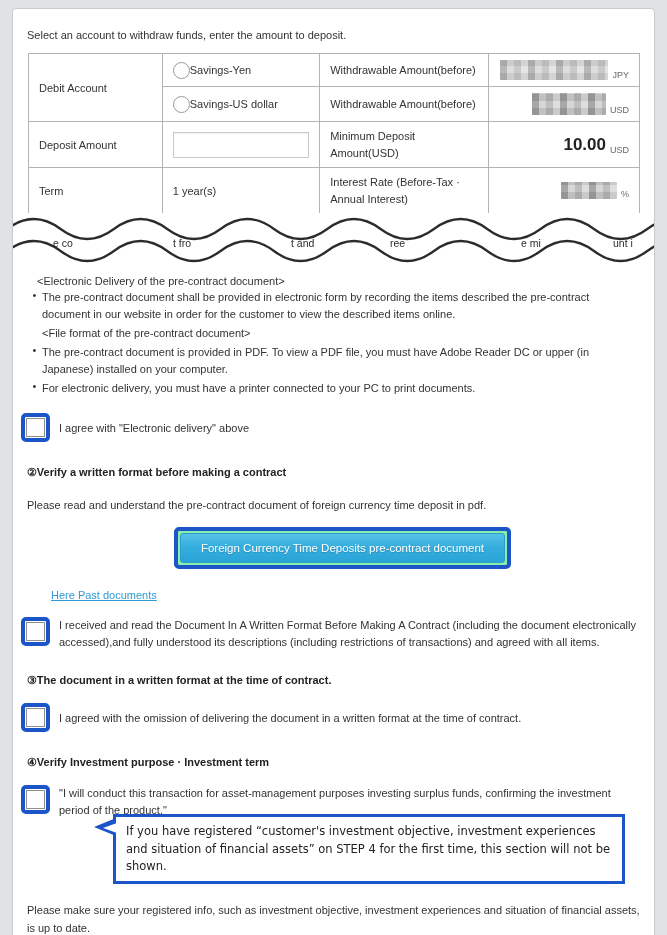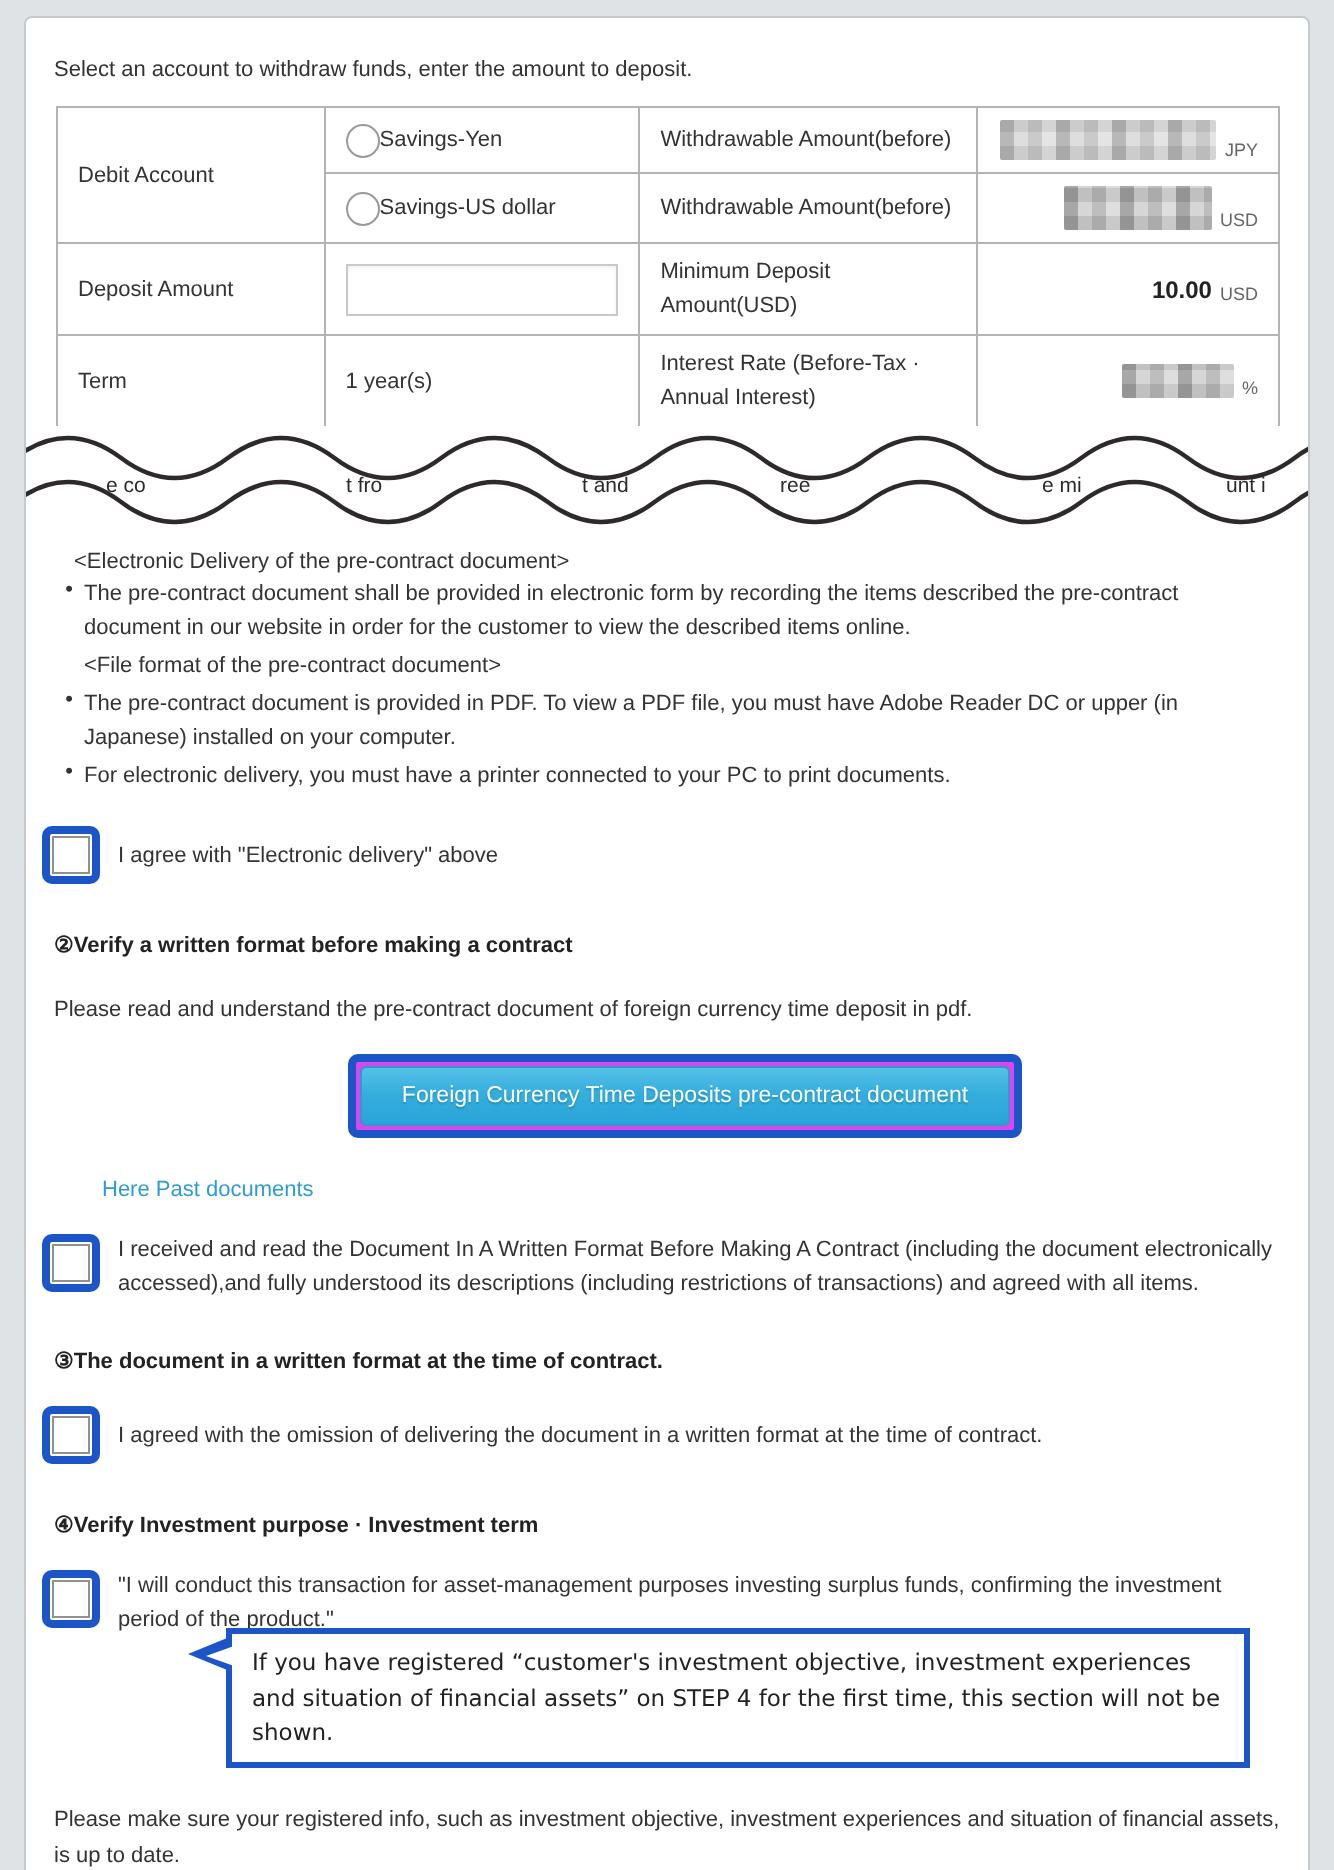--- a/index.html
+++ b/index.html
@@ -35,21 +35,21 @@
   .mask { display:inline-block; vertical-align:middle; border-radius:1px;
     background-color:#cfcfcf;
     background-image:
       repeating-linear-gradient(90deg, rgba(110,110,110,.45) 0 7px, rgba(215,215,215,.35) 7px 14px, rgba(160,160,160,.45) 14px 21px, rgba(235,235,235,.4) 21px 28px),
       repeating-linear-gradient(0deg, rgba(130,130,130,.35) 0 7px, rgba(225,225,225,.4) 7px 14px);
   }
   .mask-jpy { width:108px; height:20px; opacity:.8; }
   .mask-usd { width:74px; height:22px; }
   .mask-pct { width:56px; height:17px; }
   .unit { font-size:9px; color:#666; margin-left:4px; vertical-align:bottom; }
-  .bignum { font-size:12px; font-weight:bold; color:#222; vertical-align:middle; }
+  .bignum { font-size:17px; font-weight:bold; color:#222; vertical-align:middle; }
 
   
   .wave { position:relative; height:56px; margin:0 -14px; overflow:hidden; }
   .wave svg { display:block; width:100%; height:56px; }
   .wfrag { position:absolute; top:24px; font-size:10.5px; color:#2b2b2b; }
 
   
   .angle-head { margin:6px 0 2px 10px; }
   .b-row { display:flex; margin:2px 0; }
   .b-dot { width:15px; text-align:center; flex:0 0 auto; }
@@ -60,29 +60,29 @@
   .cb-row { display:flex; align-items:flex-start; margin:16px 0 0 -6px; }
   .cb-ring { border:4px solid #1b55c8; border-radius:5px; background:#fff; padding:1px; flex:0 0 auto; }
   .cb-box { width:19px; height:19px; background:#fff; border:1px solid #909090; display:block; }
   .cb-label { margin-left:9px; padding-top:7px; line-height:1.5; }
 
   .sec-head { font-weight:bold; margin:24px 0 0; color:#222; }
   .instruction { margin:20px 0 0; }
 
   
   .btn-center { text-align:center; margin:16px 0 6px; }
-  .btn-ring { display:inline-block; border:4px solid #1b55c8; border-radius:5px; padding:2px; background:#d946ef;margin-left:18px; }
+  .btn-ring { display:inline-block; border:4px solid #1b55c8; border-radius:5px; padding:2px; background:#86efac;margin-left:18px; }
   .blue-btn {
     display:block; min-width:282px;
     background:linear-gradient(#56c1e8 0%, #35aede 45%, #2aa3d8 100%);
     color:#fff; border:1px solid #2e9cc9; border-radius:3px;
     padding:8px 20px; font-size:11.5px; font-family:"Liberation Sans",sans-serif;
     text-shadow:0 1px 1px rgba(0,0,0,.18); cursor:pointer;
   }
-  a.lite { color:#2e9bd6; cursor:pointer;padding-left:24px; }
+  a.lite { color:#2e9bd6; text-decoration:underline; cursor:pointer;padding-left:24px; }
   .past-link { display:inline-block; margin:14px 0 0; }
 
   
   .tooltip {
     position:relative; margin:-4px 0 0 86px; width:512px;
     border:3px solid #1b55c8; background:#fff; padding:6px 10px;
     font-family:"DejaVu Sans", sans-serif; font-size:11.5px; line-height:1.5; color:#222;
   }
   .tooltip::before { content:""; position:absolute; left:-22px; top:1px;
     border-style:solid; border-width:9px 22px 9px 0;

